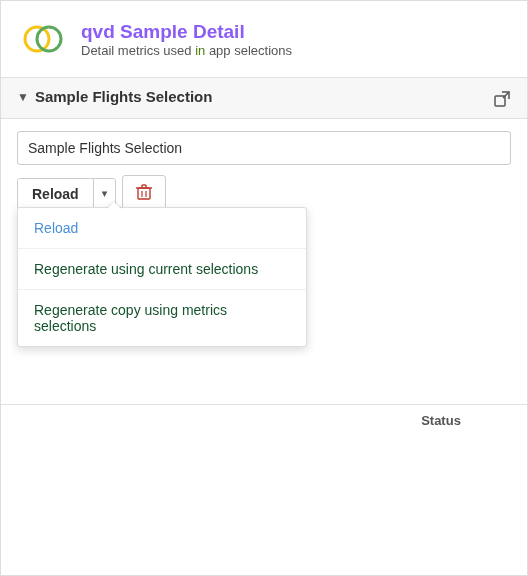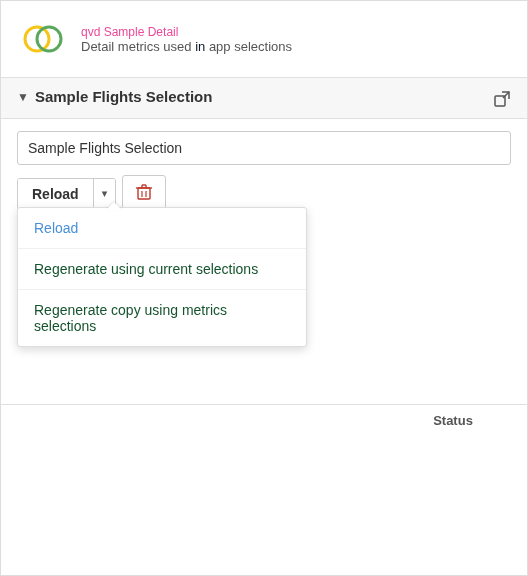--- a/index.html
+++ b/index.html
@@ -42,32 +42,32 @@
       margin-right: 12px;
       flex-shrink: 0;
     }
 
     .header-text {
       display: flex;
       flex-direction: column;
     }
 
     .header-title {
-      font-size: 12px;
-      font-weight: 400;
-      color: #ec4899;
+      font-size: 19px;
+      font-weight: 700;
+      color: #8b5cf6;
     }
 
     .header-subtitle {
       font-size: 13px;
       color: #555;
     }
 
     .header-subtitle .link-text {
-      color: #0f172a;
+      color: #4d7c0f;
       text-align: center;
     }
 
     
     .section-header {
       display: flex;
       align-items: flex-start;
       justify-content: space-between;
       padding: 10px 16px 6px 16px;
       background: #f7f7f7;
@@ -201,21 +201,21 @@
 
     .dropdown-item.reload-item {
       color: #4a90d9;
     }
 
     
     .table-header-area {
       display: flex;
       border-top: 1px solid #e0e0e0;
       margin-top: 0;
-      padding: 0 4px;
+      padding: 0 16px;
       background: #fff;
     }
 
     .table-col-name {
       flex: 1;
       padding: 8px 0;
       font-size: 13px;
       font-weight: 700;
       color: #555;
     }

